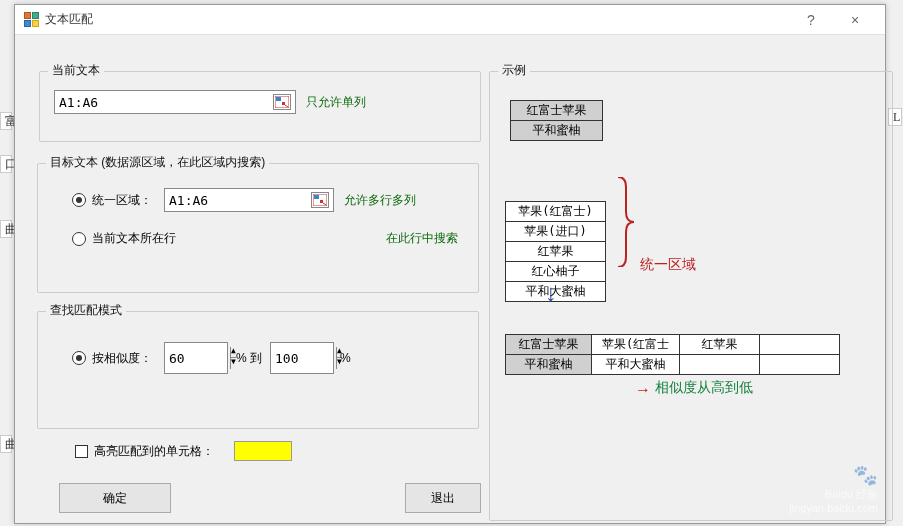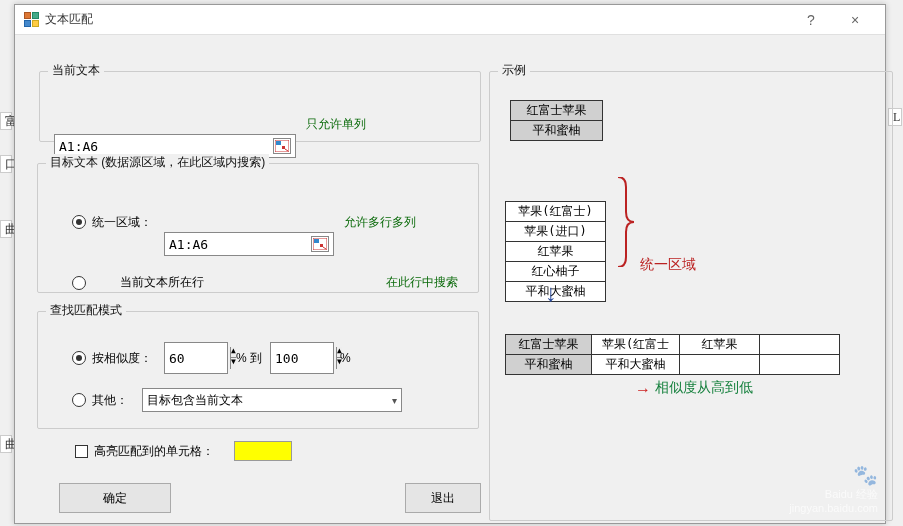--- a/index.html
+++ b/index.html
@@ -15,21 +15,21 @@
 .title-text { flex: 1; color: #333; }
 .win-btn { width: 44px; height: 28px; display: flex; align-items: center; justify-content: center; color: #666; font-size: 14px; cursor: pointer; }
 .content { position: absolute; top: 30px; left: 0; right: 0; bottom: 0; }
 .fieldset { border: 1px solid #ccc; border-radius: 2px; position: absolute; padding: 10px 14px; }
 .fieldset-label { position: absolute; top: -10px; left: 8px; background: #f0f0f0; padding: 0 4px; color: #111; }
 .fs-current { left: 24px; top: 36px; width: 442px; height: 71px; }
 .fs-target { left: 22px; top: 128px; width: 442px; height: 130px; }
 .fs-mode { left: 22px; top: 276px; width: 442px; height: 118px; }
 .fs-example { left: 474px; top: 36px; width: 404px; height: 450px; }
 .row { display: flex; align-items: center; margin: 8px 0; }
-.input-box { border: 1px solid #888; background: #fff; height: 24px; padding: 0 4px; font-family: monospace; font-size: 13px; display: flex; align-items: center; position: relative; margin-top: 44px; }
+.input-box { border: 1px solid #888; background: #fff; height: 24px; padding: 0 4px; font-family: monospace; font-size: 13px; display: flex; align-items: center; position: relative; }
 .range-btn { width: 18px; height: 16px; border: 1px solid #888; background: #fff; display: inline-flex; align-items: center; justify-content: center; margin-left: auto; cursor: pointer; }
 .range-btn svg { width: 14px; height: 12px; }
 .hint-green { color: #0a6a0a; margin-left: 10px; }
 .radio { width: 14px; height: 14px; border: 1px solid #333; border-radius: 50%; display: inline-flex; align-items: center; justify-content: center; margin-right: 6px; cursor: pointer; background: #fff; }
 .radio.checked::after { content: ""; width: 6px; height: 6px; background: #333; border-radius: 50%; }
 .checkbox { width: 13px; height: 13px; border: 1px solid #333; display: inline-block; margin-right: 6px; cursor: pointer; background: #fff; }
 .spinner { border: 1px solid #888; background: #fff; height: 32px; width: 64px; display: flex; align-items: center; font-family: monospace; font-size: 13px; gap: 25px; }
 .spinner input { border: none; width: 40px; padding: 0 4px; font-family: inherit; font-size: inherit; outline: none; }
 .spin-btns { width: 16px; display: flex; flex-direction: column; border-left: 1px solid #888; }
 .spin-btns div { height: 11px; font-size: 8px; line-height: 8px; text-align: center; cursor: pointer; background: #eee; }
@@ -111,21 +111,21 @@
             <svg viewBox="0 0 14 12">
                 <rect x="0" y="0" width="14" height="12" fill="#fff" stroke="#c33" stroke-width="1"></rect>
                 <rect x="1" y="1" width="5" height="4" fill="#38c"></rect>
                 <rect x="7" y="6" width="3" height="3" fill="#c33"></rect>
                 <path d="M10 9 L13 11" stroke="#c33"></path>
               </svg>
           </span>
         </div>
         <span class="hint-green">允许多行多列</span>
       </div>
-      <div class="row" style="margin-left:20px;margin-top:18px;gap:28px;">
+      <div class="row" style="margin-left:20px;margin-top:18px;">
         <span class="radio"></span>
         <span>当前文本所在行</span>
         <span class="hint-green" style="margin-left:auto;margin-right:6px;">在此行中搜索</span>
       </div>
     </div>
 
     <div class="fieldset fs-mode">
       <span class="fieldset-label">查找匹配模式</span>
       <div class="row" style="margin-left:20px;margin-top:20px;">
         <span class="radio checked"></span>
@@ -140,28 +140,20 @@
         <span style="margin:0 8px;">%  到</span>
         <div class="spinner">
           <input value="100" style="">
           <div class="spin-btns">
               <div>▲</div>
               <div>▼</div>
             </div>
         </div>
         <span style="margin-left:6px;">%</span>
       </div>
-      <div class="row" style="margin-left:20px;margin-top:14px;">
-        <span class="radio"></span>
-        <span style="width:50px;">其他：</span>
-        <div class="combo">
-          <span>目标包含当前文本</span>
-          <span class="combo-arrow">▾</span>
-        </div>
-      </div>
     </div>
 
     <div class="highlight-row">
       <span class="checkbox"></span>
       <span>高亮匹配到的单元格：</span>
       <span style="width:20px;"></span>
       <span class="color-swatch"></span>
     </div>
 
     <div class="btn btn-ok">

